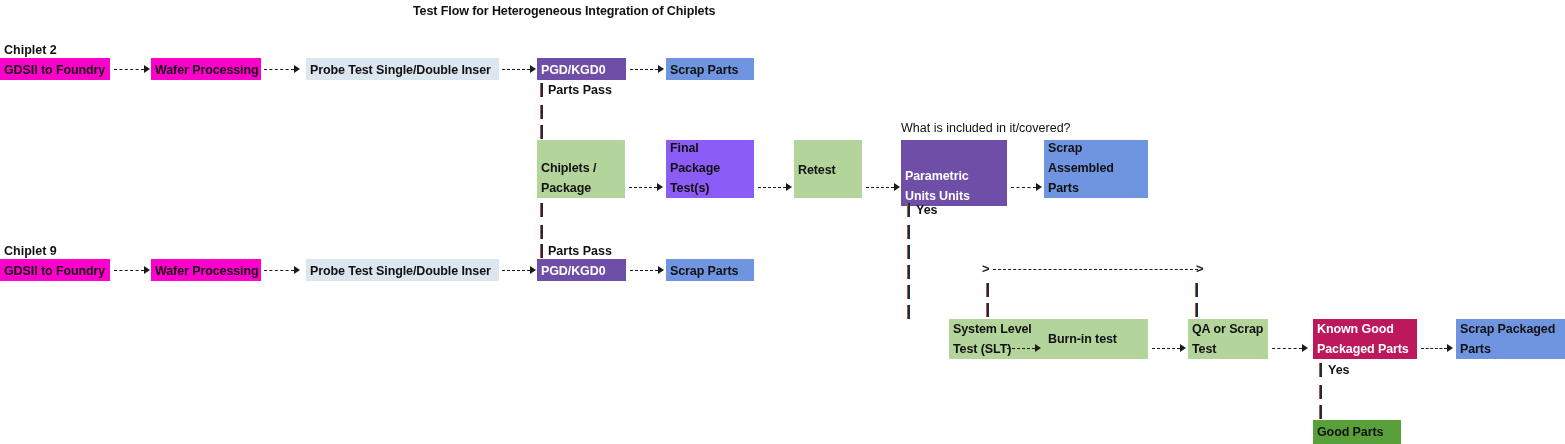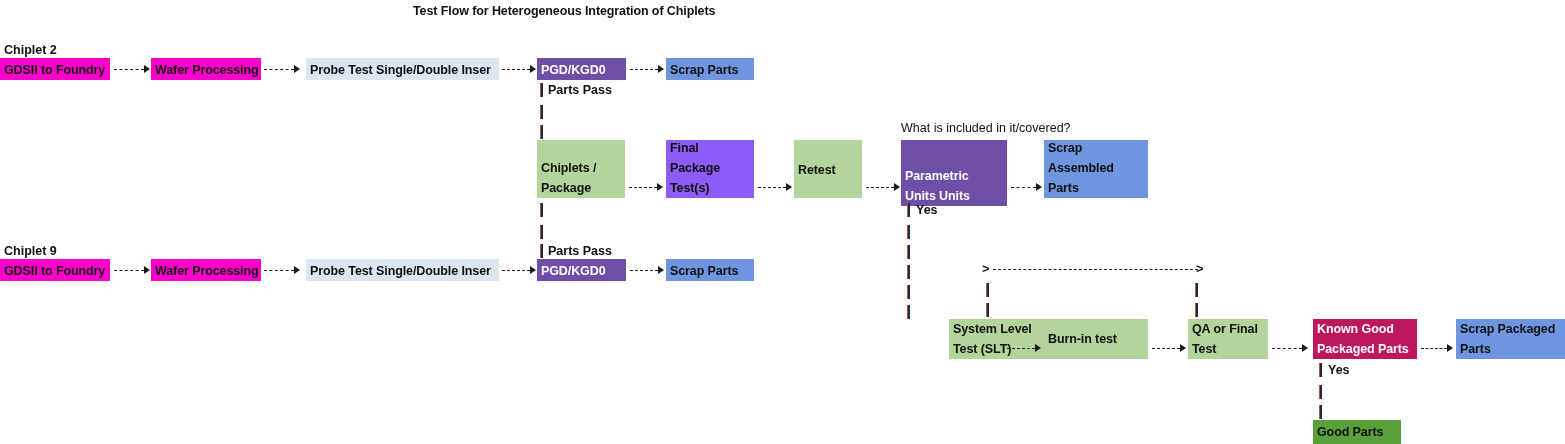--- a/index.html
+++ b/index.html
@@ -253,21 +253,21 @@
   <div class="hconn" style="left:1007px; top:348px; width:28px;"></div>
   <div class="arrowhead" style="left:1035px; top:343.5px;"></div>
 
   <div class="node dark-text" style="left:1044px; top:319px; width:104px; height:40px; background:#b3d49a;">
     <span style="margin-bottom:10px;">Burn-in test</span>
   </div>
   <div class="hconn" style="left:1152px; top:348px; width:28px;"></div>
   <div class="arrowhead" style="left:1180px; top:343.5px;"></div>
 
   <div class="node dark-text" style="left:1188px; top:319px; width:80px; height:40px; background:#b3d49a;">
-    <span>QA or Final</span>
+    <span>QA or Scrap</span>
     <span>Test</span>
   </div>
   <div class="hconn" style="left:1272px; top:348px; width:30px;"></div>
   <div class="arrowhead" style="left:1302px; top:343.5px;"></div>
 
   <div class="node light-text" style="left:1313px; top:319px; width:104px; height:40px; background:#be185d;">
     <span>Known Good</span>
     <span>Packaged Parts</span>
   </div>
   <div class="hconn" style="left:1421px; top:348px; width:26px;"></div>

